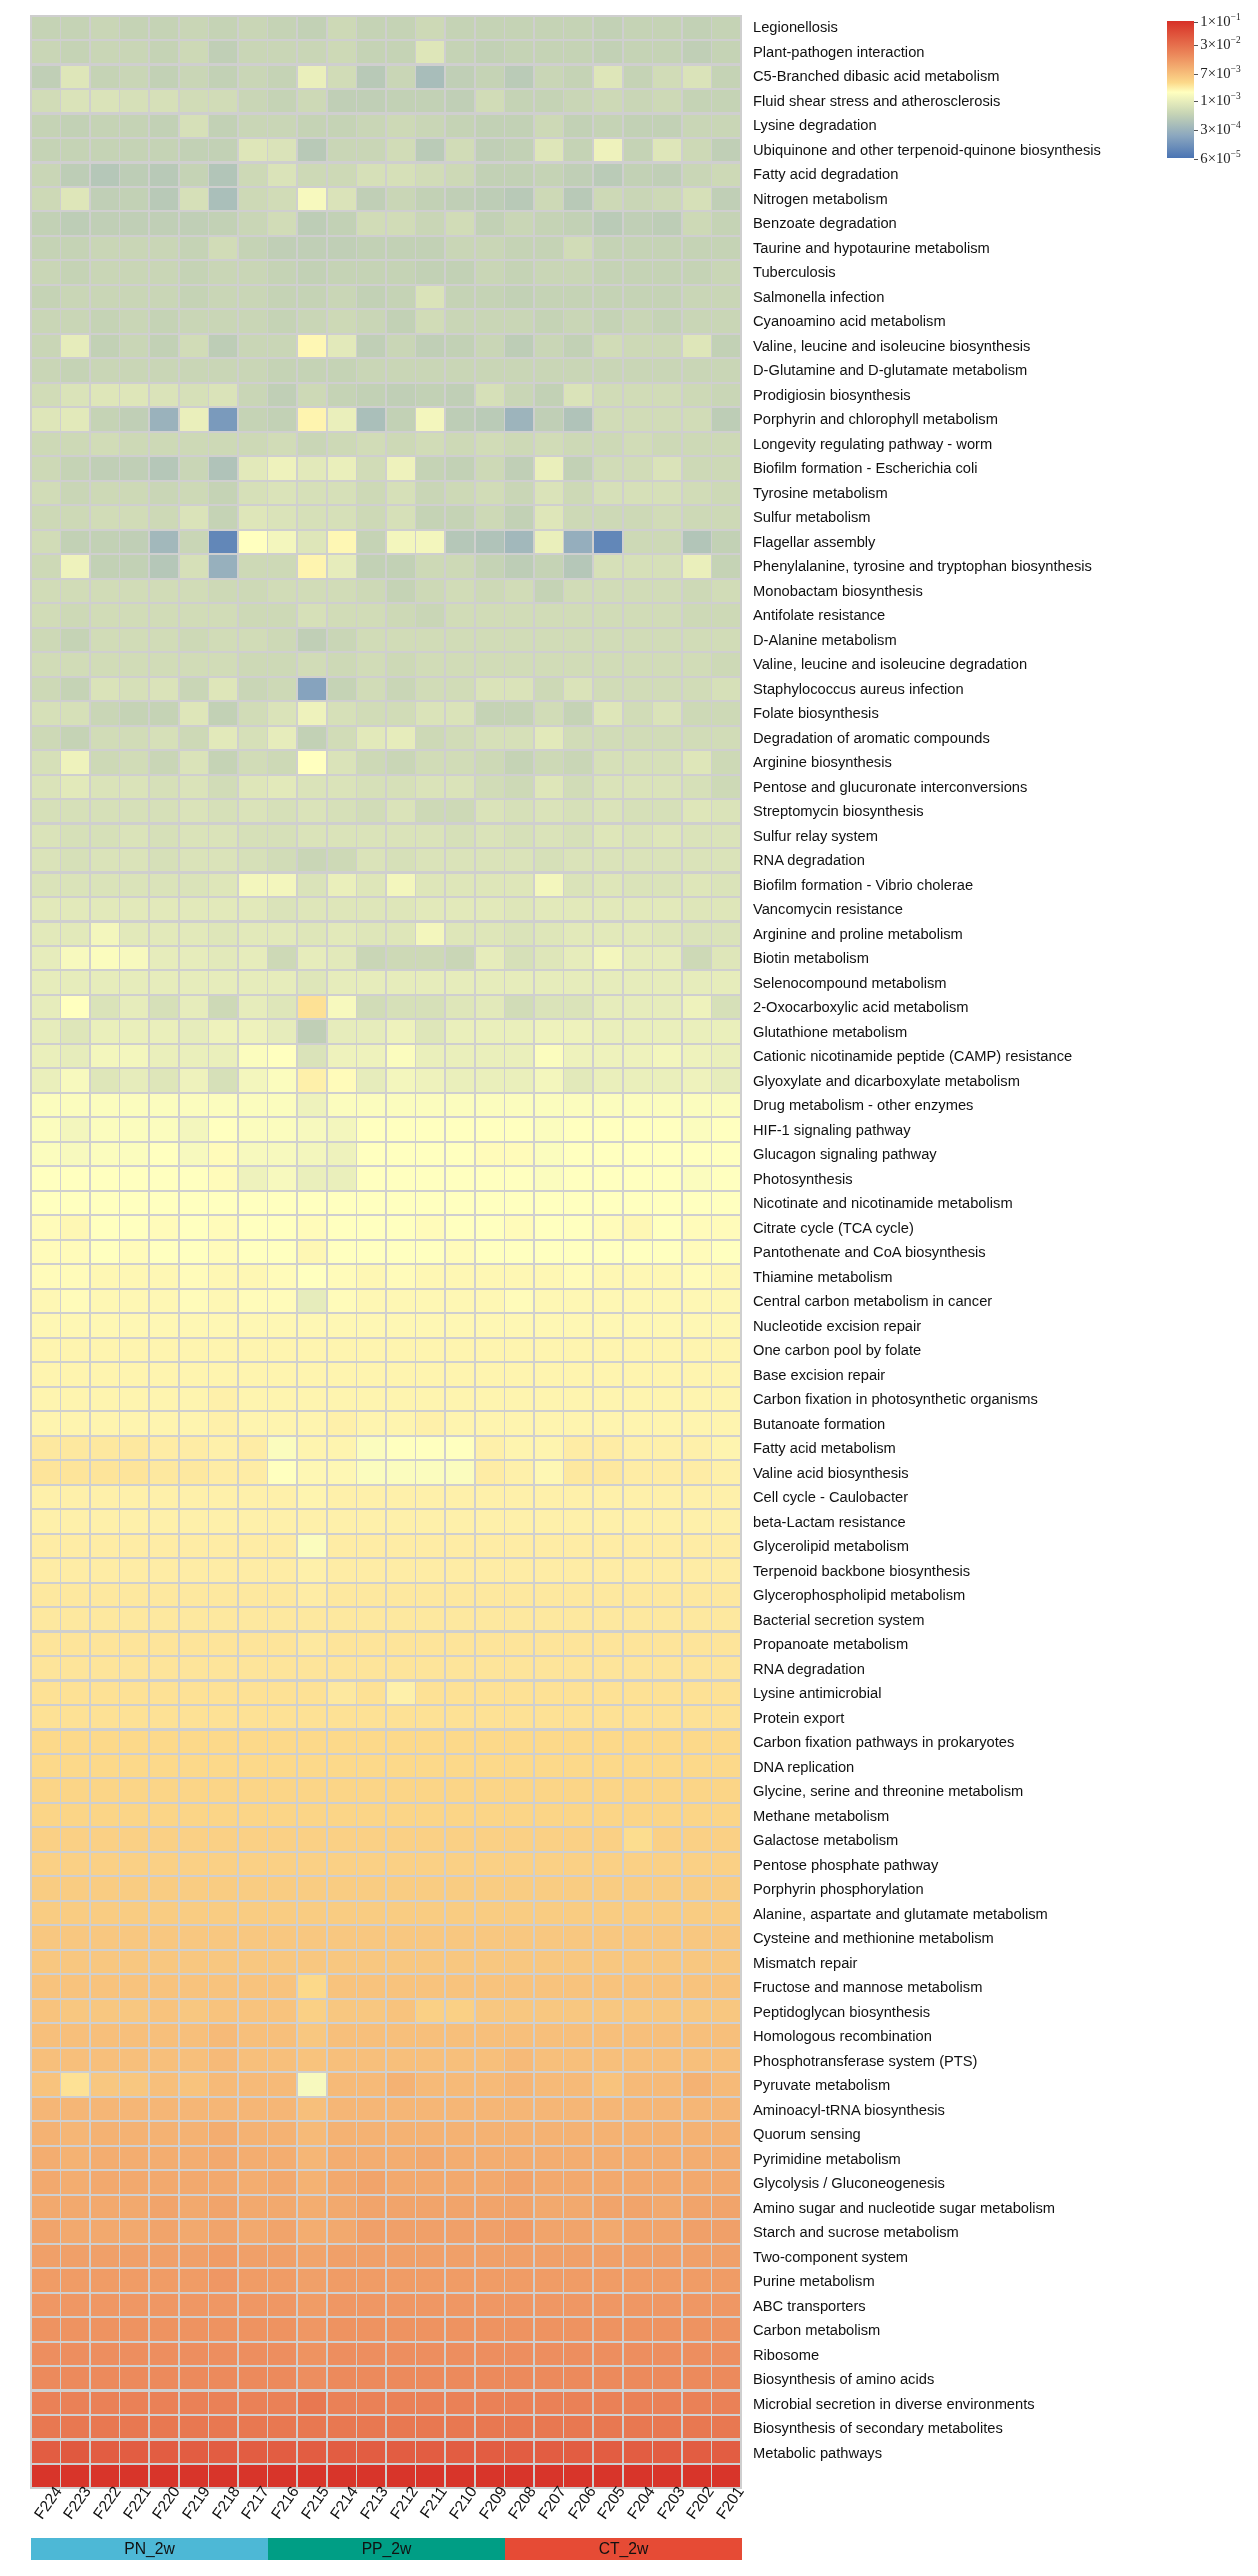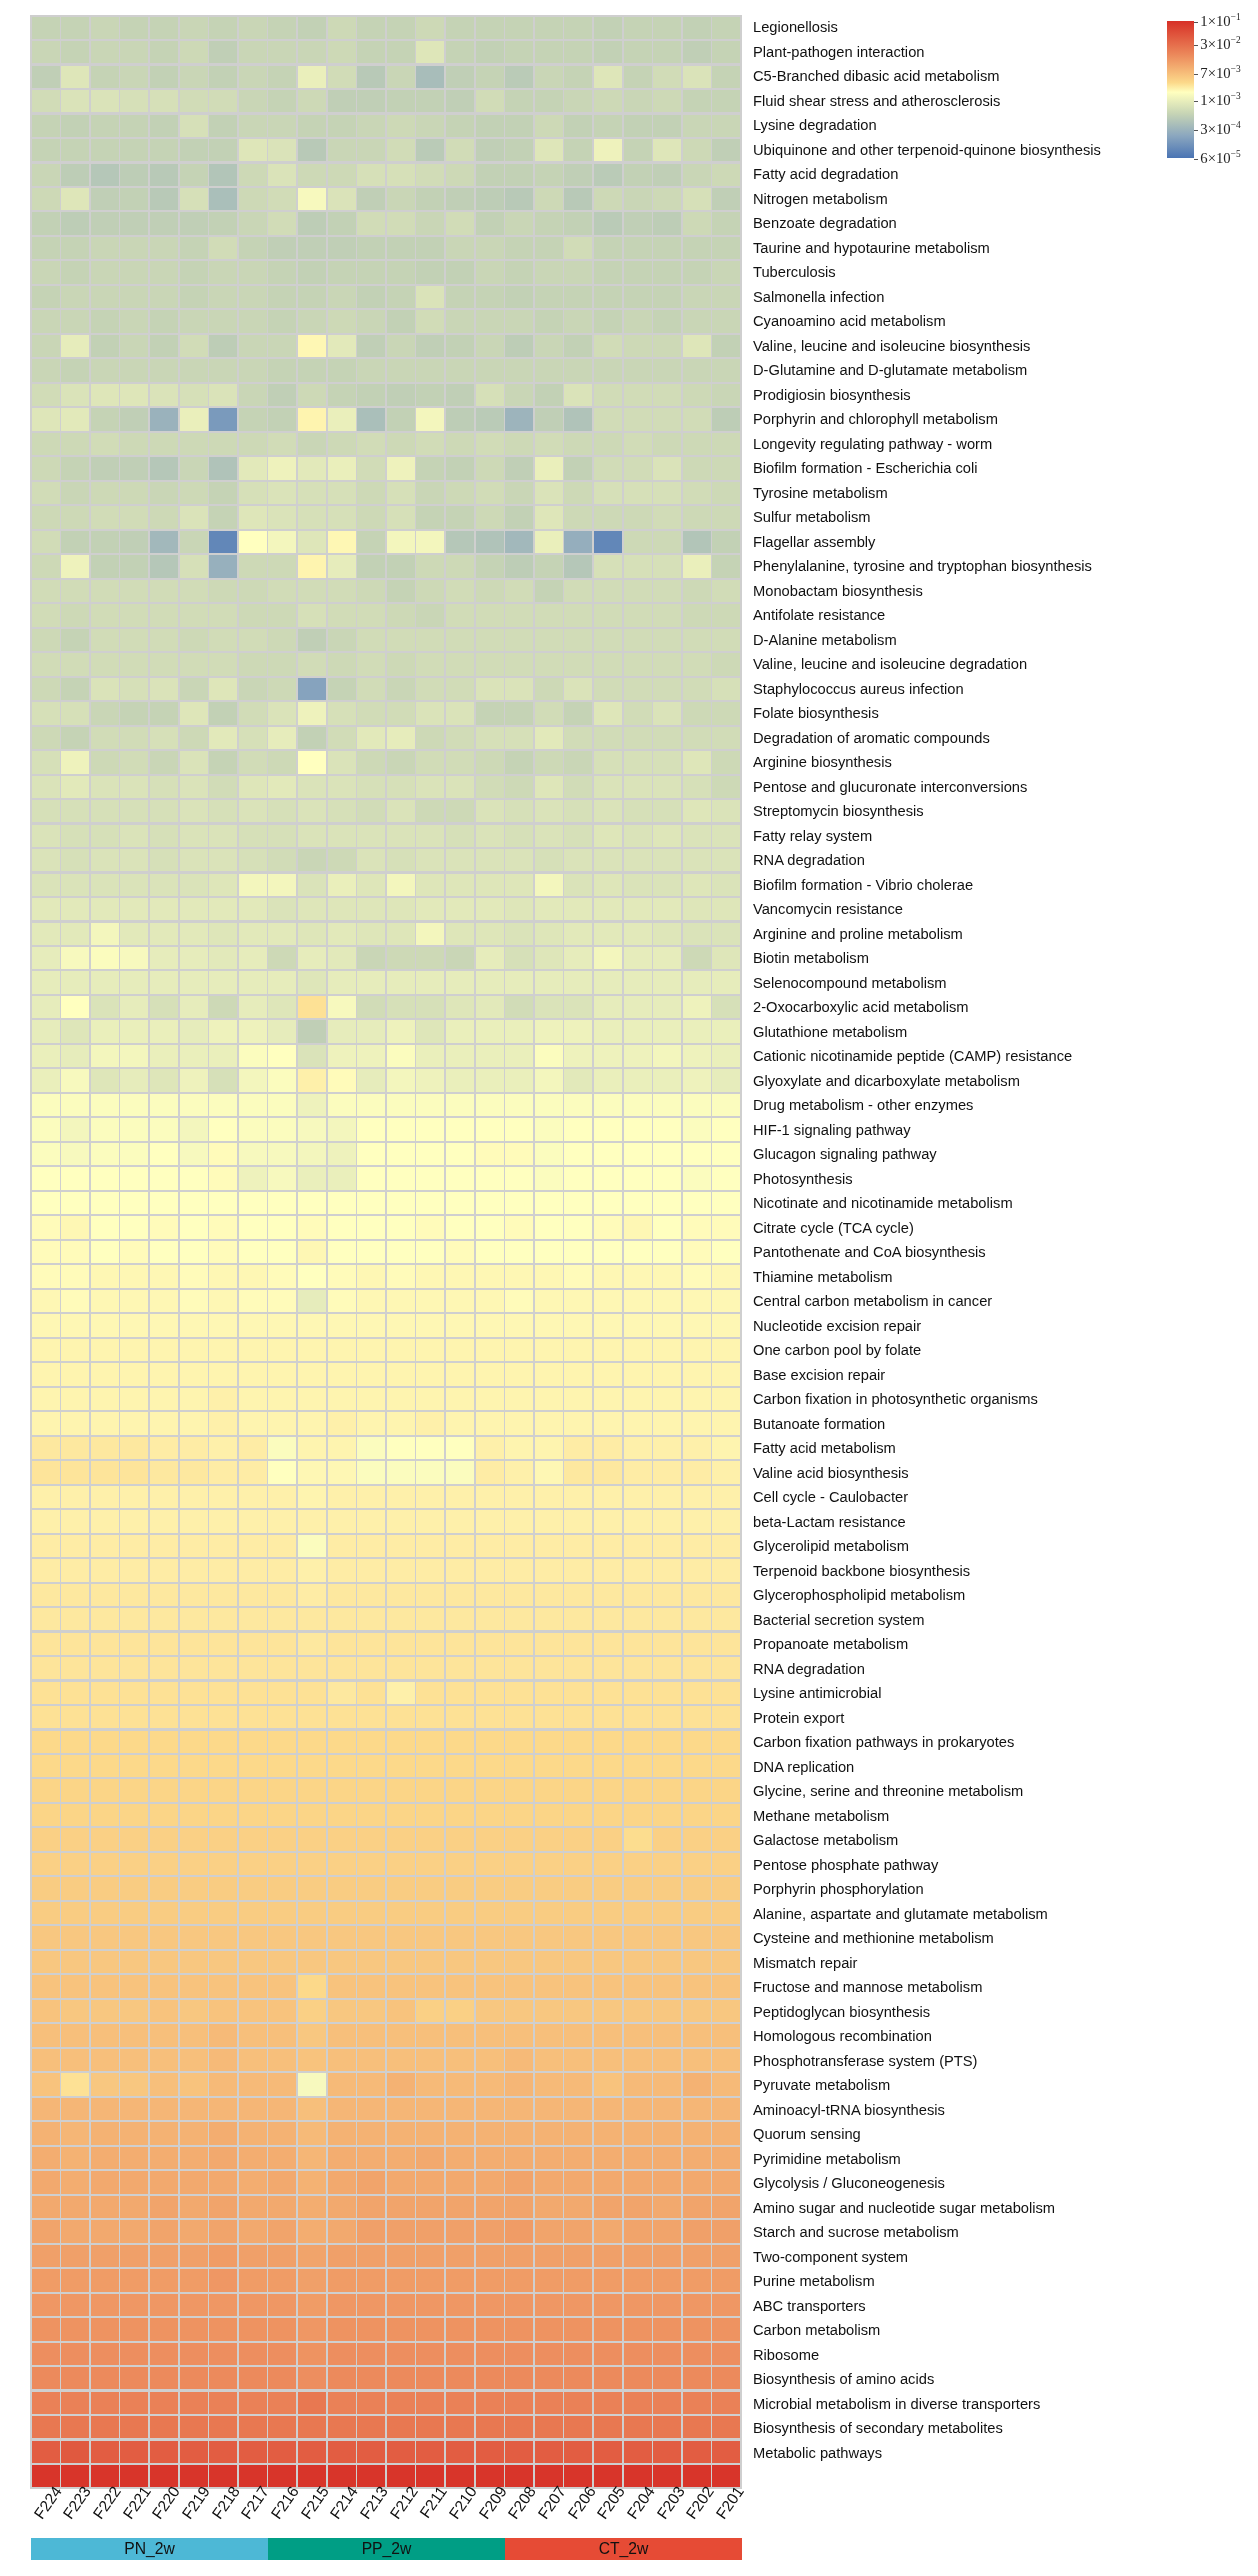--- a/index.html
+++ b/index.html
@@ -2474,21 +2474,21 @@
     <div class="row-label">Monobactam biosynthesis</div>
     <div class="row-label">Antifolate resistance</div>
     <div class="row-label">D-Alanine metabolism</div>
     <div class="row-label">Valine, leucine and isoleucine degradation</div>
     <div class="row-label">Staphylococcus aureus infection</div>
     <div class="row-label">Folate biosynthesis</div>
     <div class="row-label">Degradation of aromatic compounds</div>
     <div class="row-label">Arginine biosynthesis</div>
     <div class="row-label">Pentose and glucuronate interconversions</div>
     <div class="row-label">Streptomycin biosynthesis</div>
-    <div class="row-label">Fatty relay system</div>
+    <div class="row-label">Sulfur relay system</div>
     <div class="row-label">RNA degradation</div>
     <div class="row-label">Biofilm formation - Vibrio cholerae</div>
     <div class="row-label">Vancomycin resistance</div>
     <div class="row-label">Arginine and proline metabolism</div>
     <div class="row-label">Biotin metabolism</div>
     <div class="row-label">Selenocompound metabolism</div>
     <div class="row-label">2-Oxocarboxylic acid metabolism</div>
     <div class="row-label">Glutathione metabolism</div>
     <div class="row-label">Cationic nicotinamide peptide (CAMP) resistance</div>
     <div class="row-label">Glyoxylate and dicarboxylate metabolism</div>
@@ -2538,21 +2538,21 @@
     <div class="row-label">Pyrimidine metabolism</div>
     <div class="row-label">Glycolysis / Gluconeogenesis</div>
     <div class="row-label">Amino sugar and nucleotide sugar metabolism</div>
     <div class="row-label">Starch and sucrose metabolism</div>
     <div class="row-label">Two-component system</div>
     <div class="row-label">Purine metabolism</div>
     <div class="row-label">ABC transporters</div>
     <div class="row-label">Carbon metabolism</div>
     <div class="row-label">Ribosome</div>
     <div class="row-label">Biosynthesis of amino acids</div>
-    <div class="row-label">Microbial metabolism in diverse transporters</div>
+    <div class="row-label">Microbial secretion in diverse environments</div>
     <div class="row-label">Biosynthesis of secondary metabolites</div>
     <div class="row-label">Metabolic pathways</div>
   </div>
 <div id="col-labels">
     <div class="col-label" style="left: -31px;">F224</div>
     <div class="col-label" style="left: -1.6px;">F223</div>
     <div class="col-label" style="left: 28px;">F222</div>
     <div class="col-label" style="left: 58px;">F221</div>
     <div class="col-label" style="left: 87px;">F220</div>
     <div class="col-label" style="left: 117px;">F219</div>

